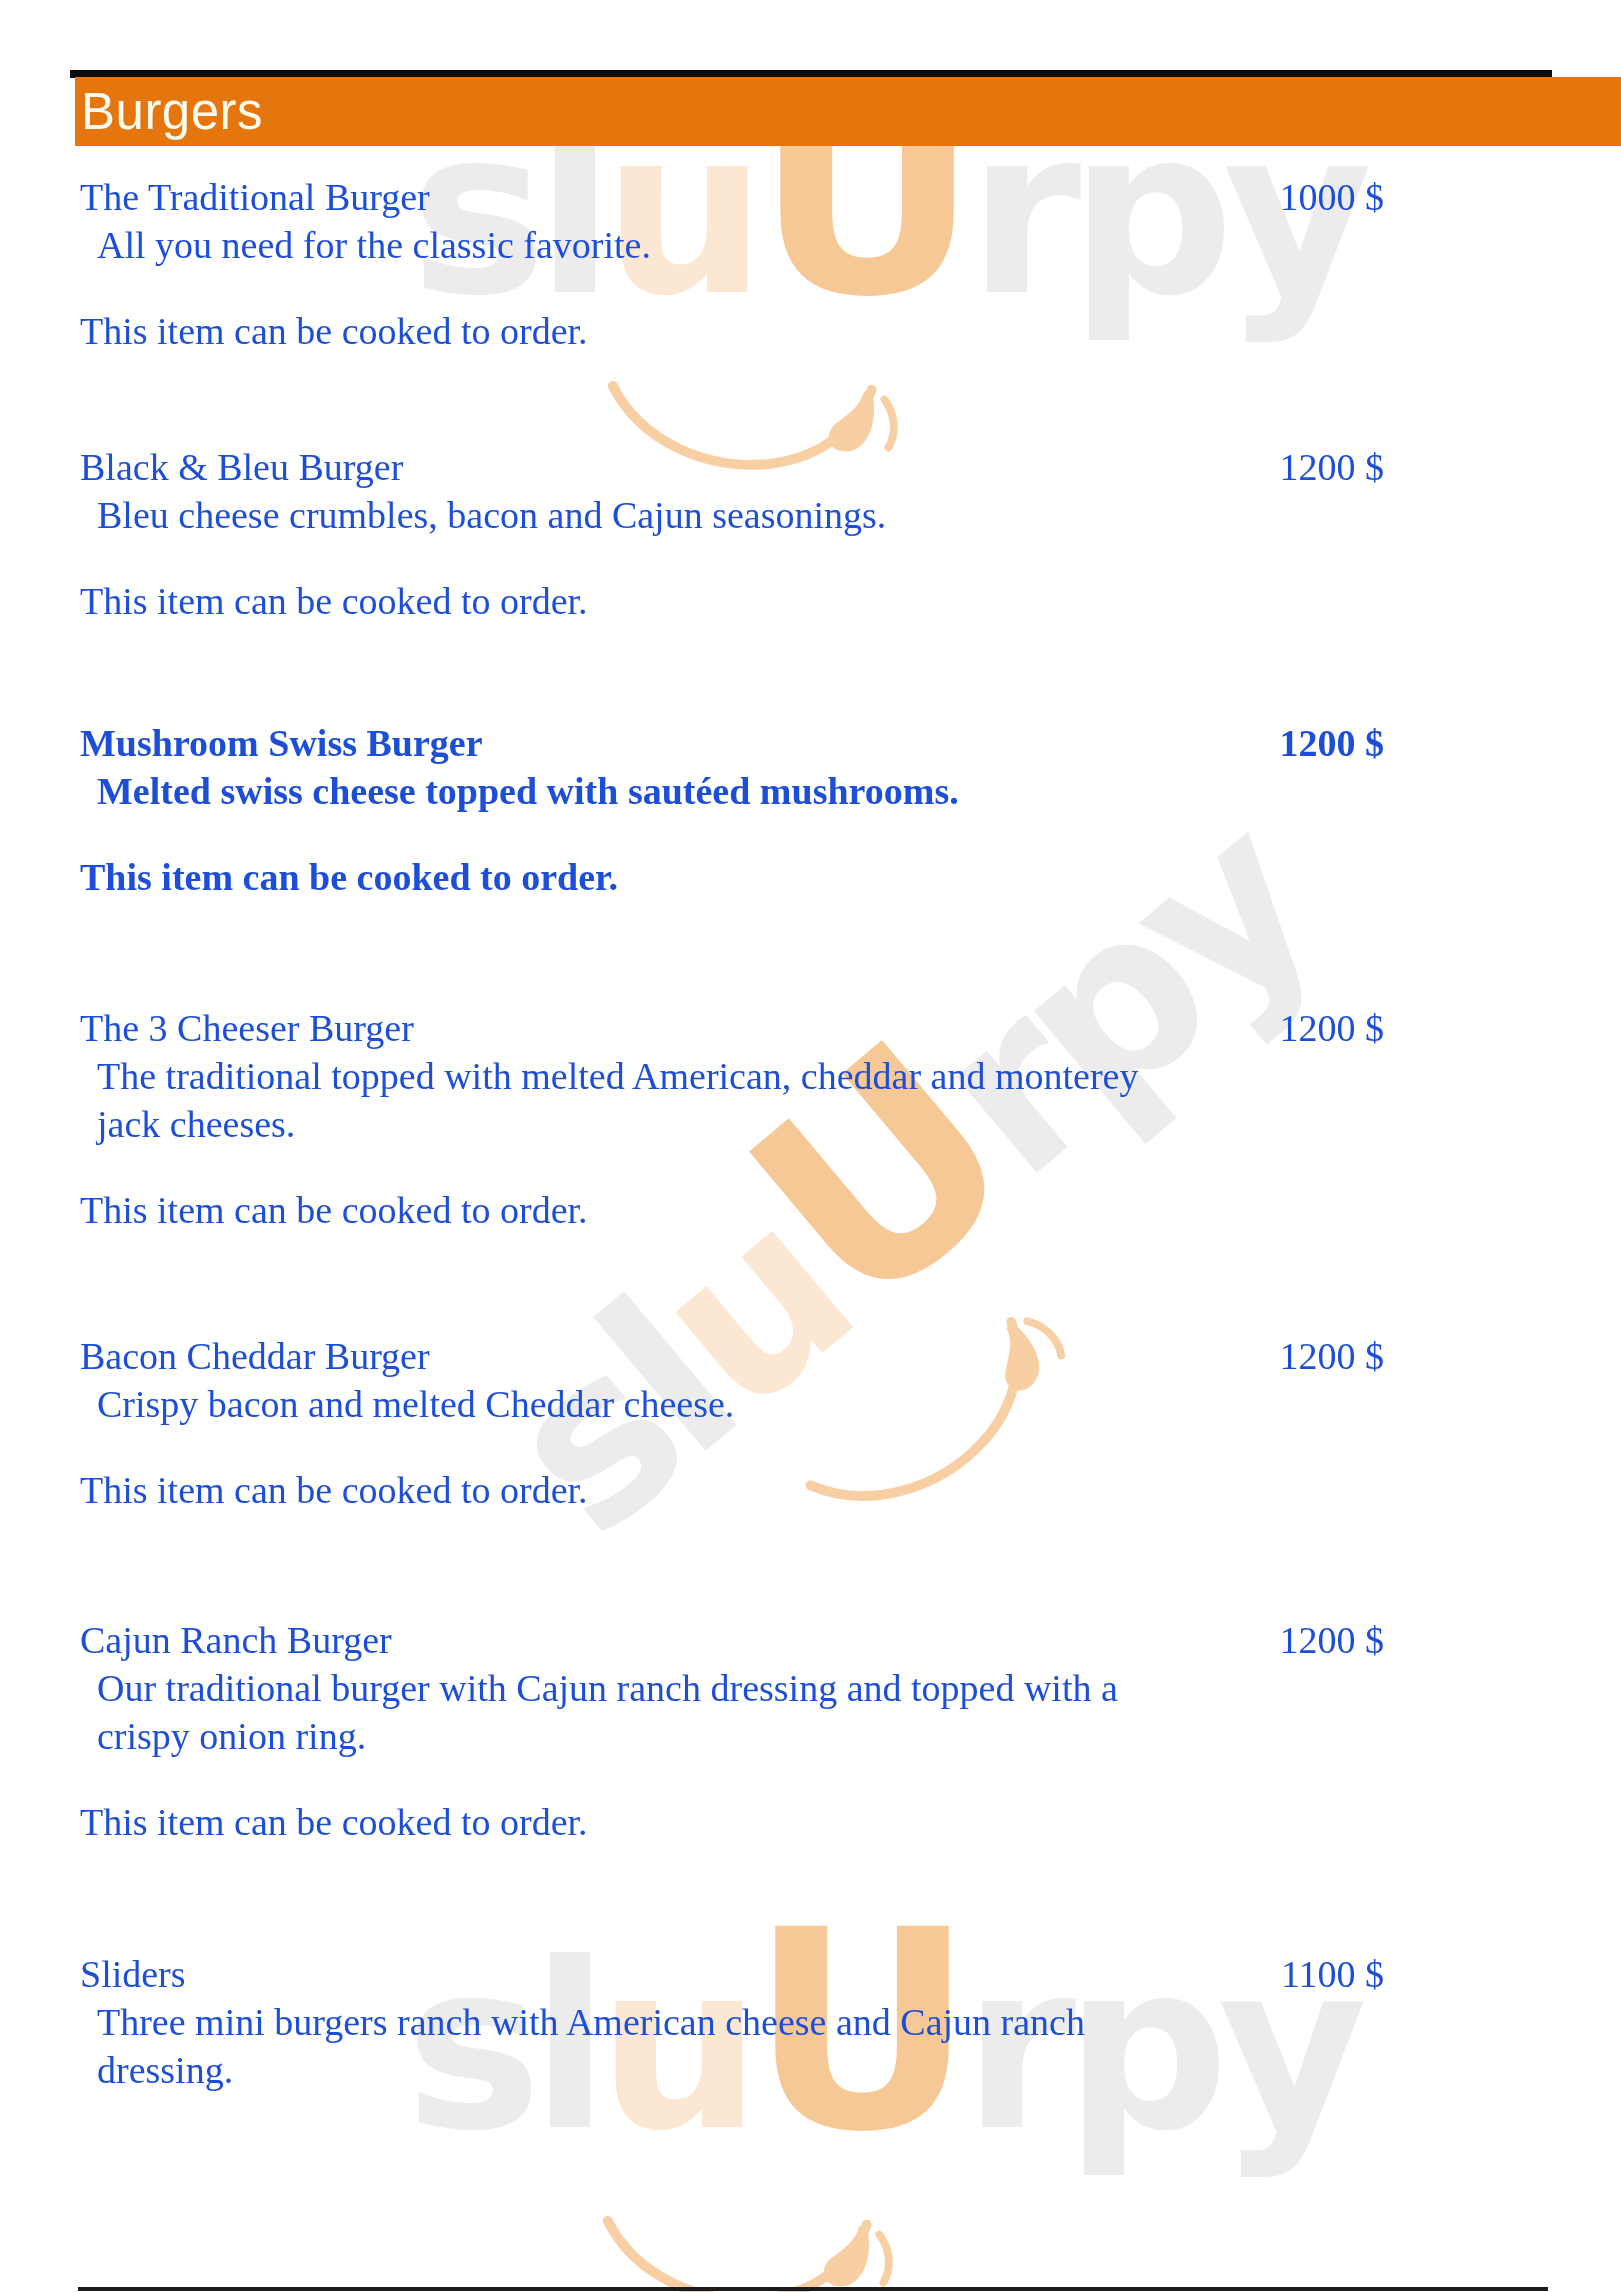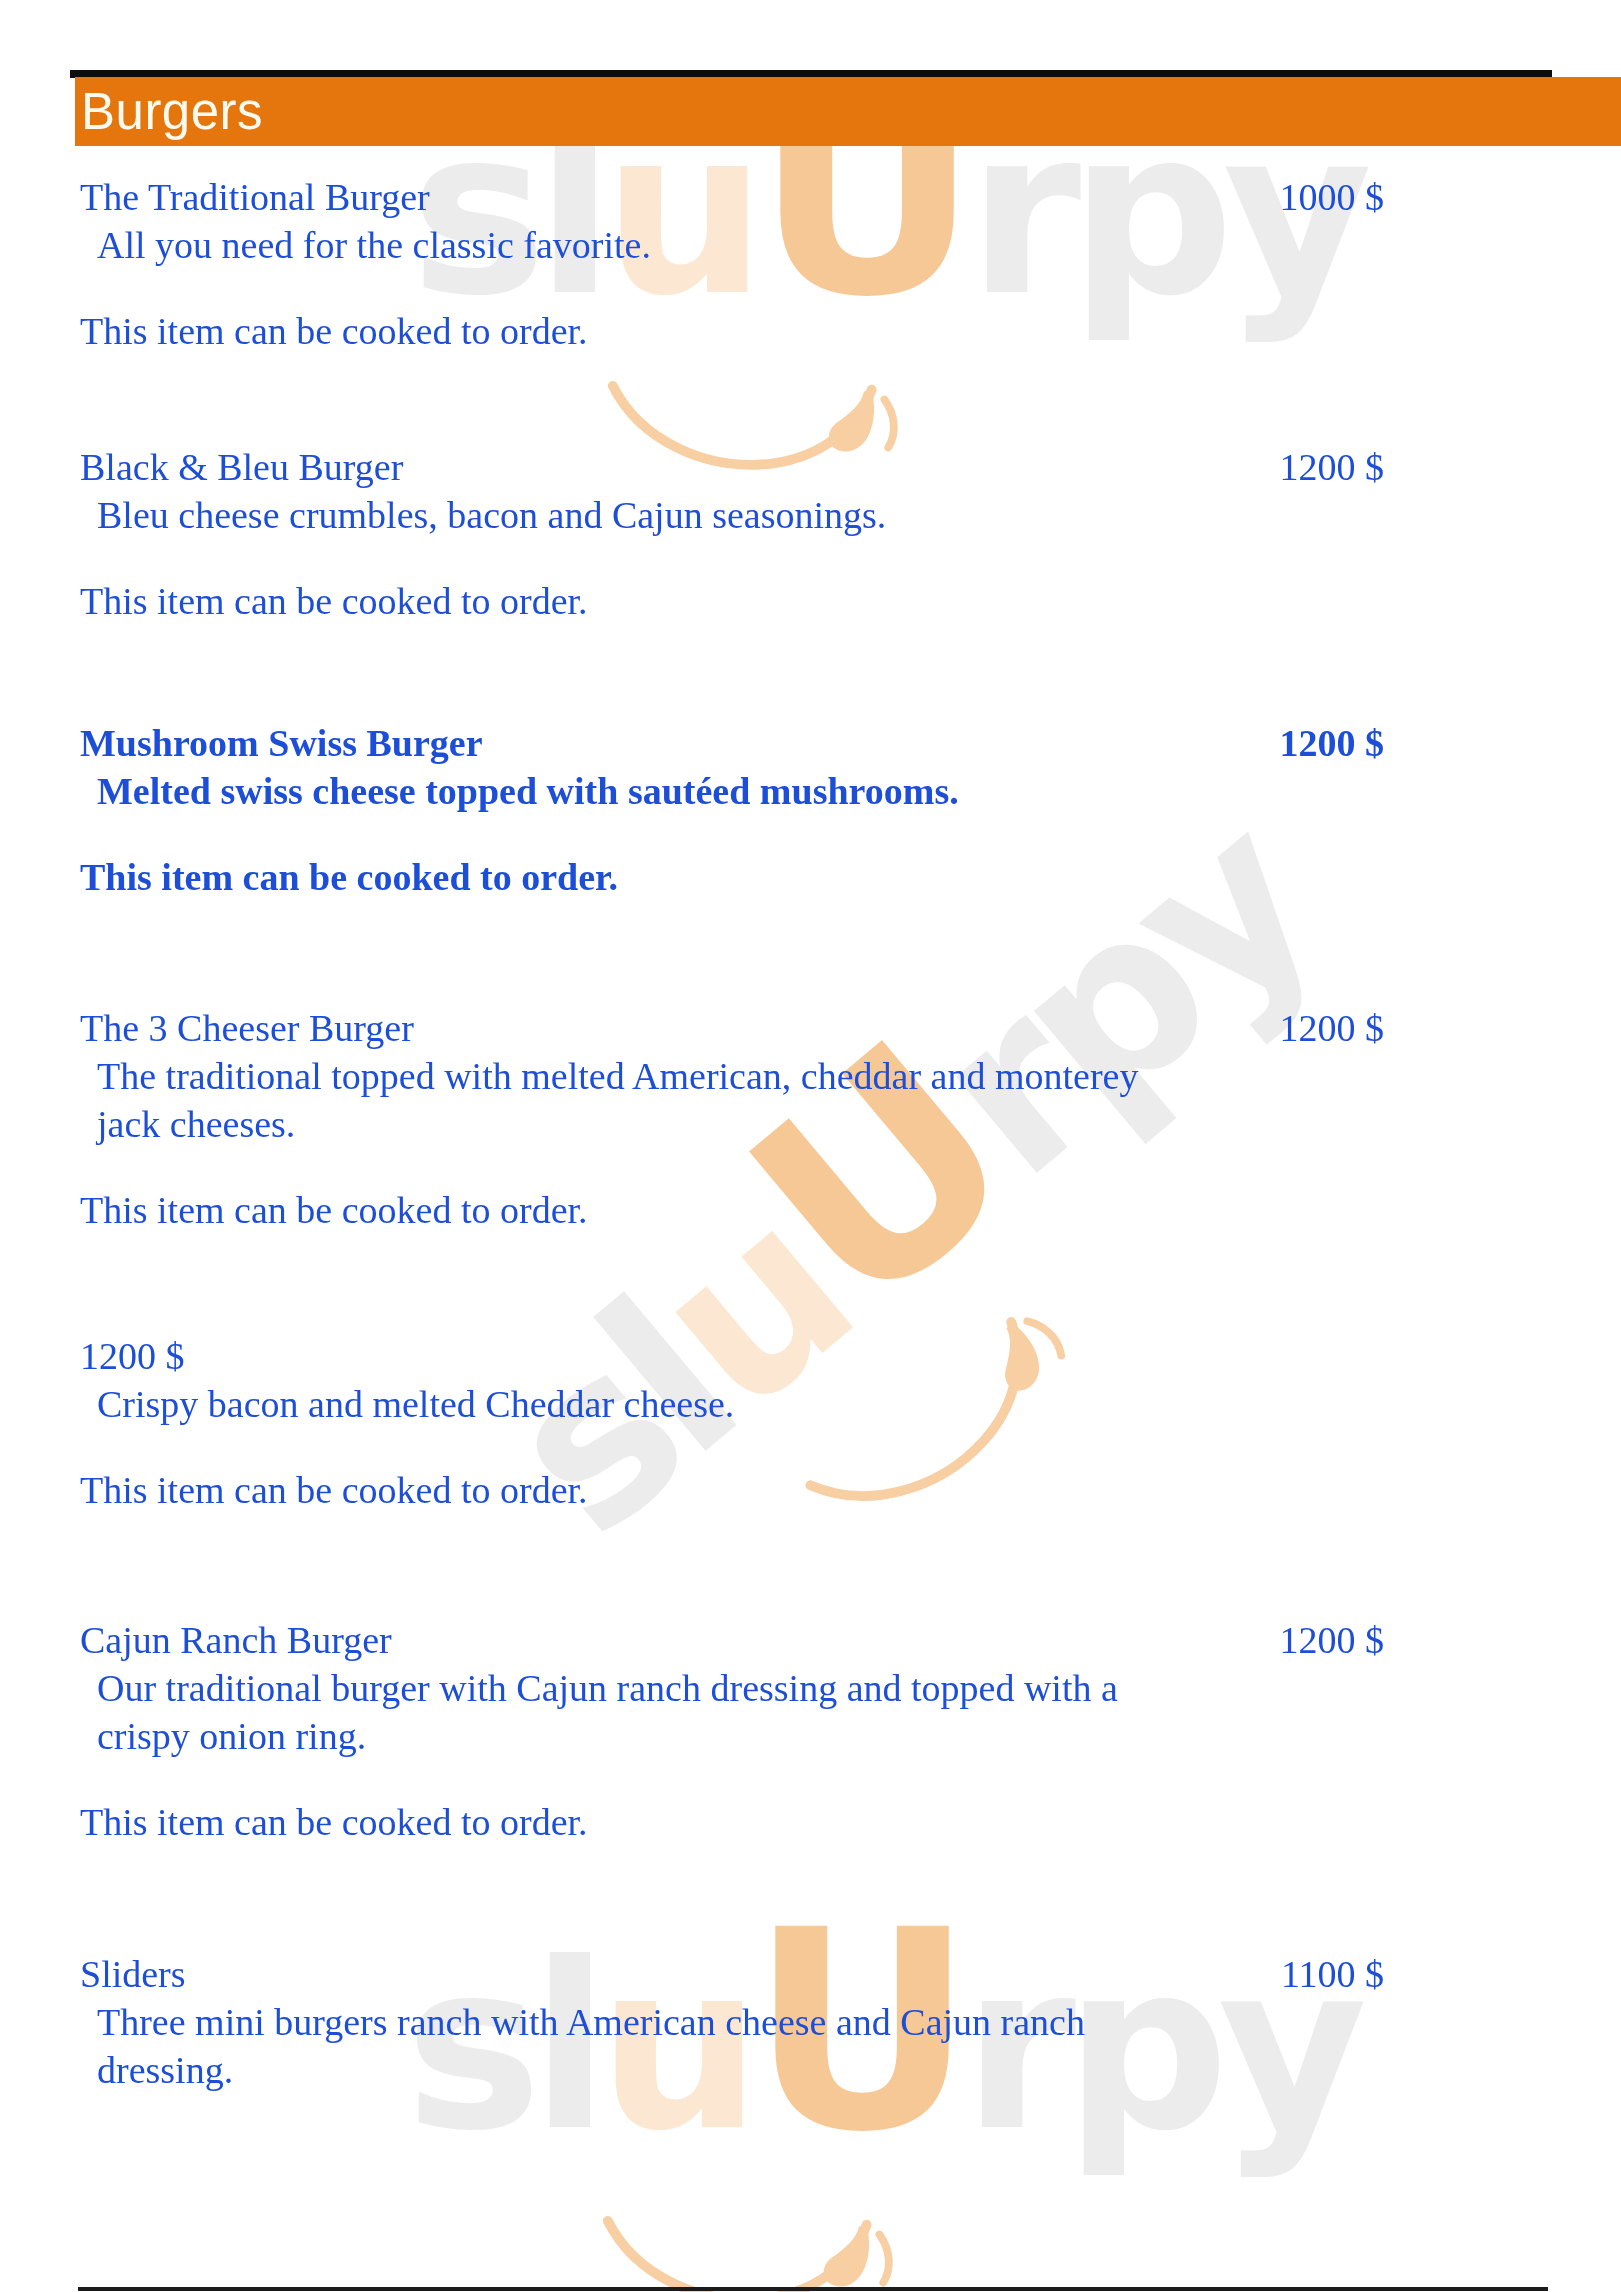--- a/index.html
+++ b/index.html
@@ -131,20 +131,21 @@
         <span class="item-name">The 3 Cheeser Burger</span>
         <span class="item-price">1200 $</span>
       </div>
       <div class="item-desc">The traditional topped with melted American, cheddar and monterey
 jack cheeses.</div>
       <div class="item-note">This item can be cooked to order.</div>
     </div>
 
     <div class="item">
       <div class="item-head">
+        <span class="item-name">Bacon Cheddar Burger</span>
         <span class="item-price">1200 $</span>
       </div>
       <div class="item-desc">Crispy bacon and melted Cheddar cheese.</div>
       <div class="item-note">This item can be cooked to order.</div>
     </div>
 
     <div class="item">
       <div class="item-head">
         <span class="item-name">Cajun Ranch Burger</span>
         <span class="item-price">1200 $</span>

